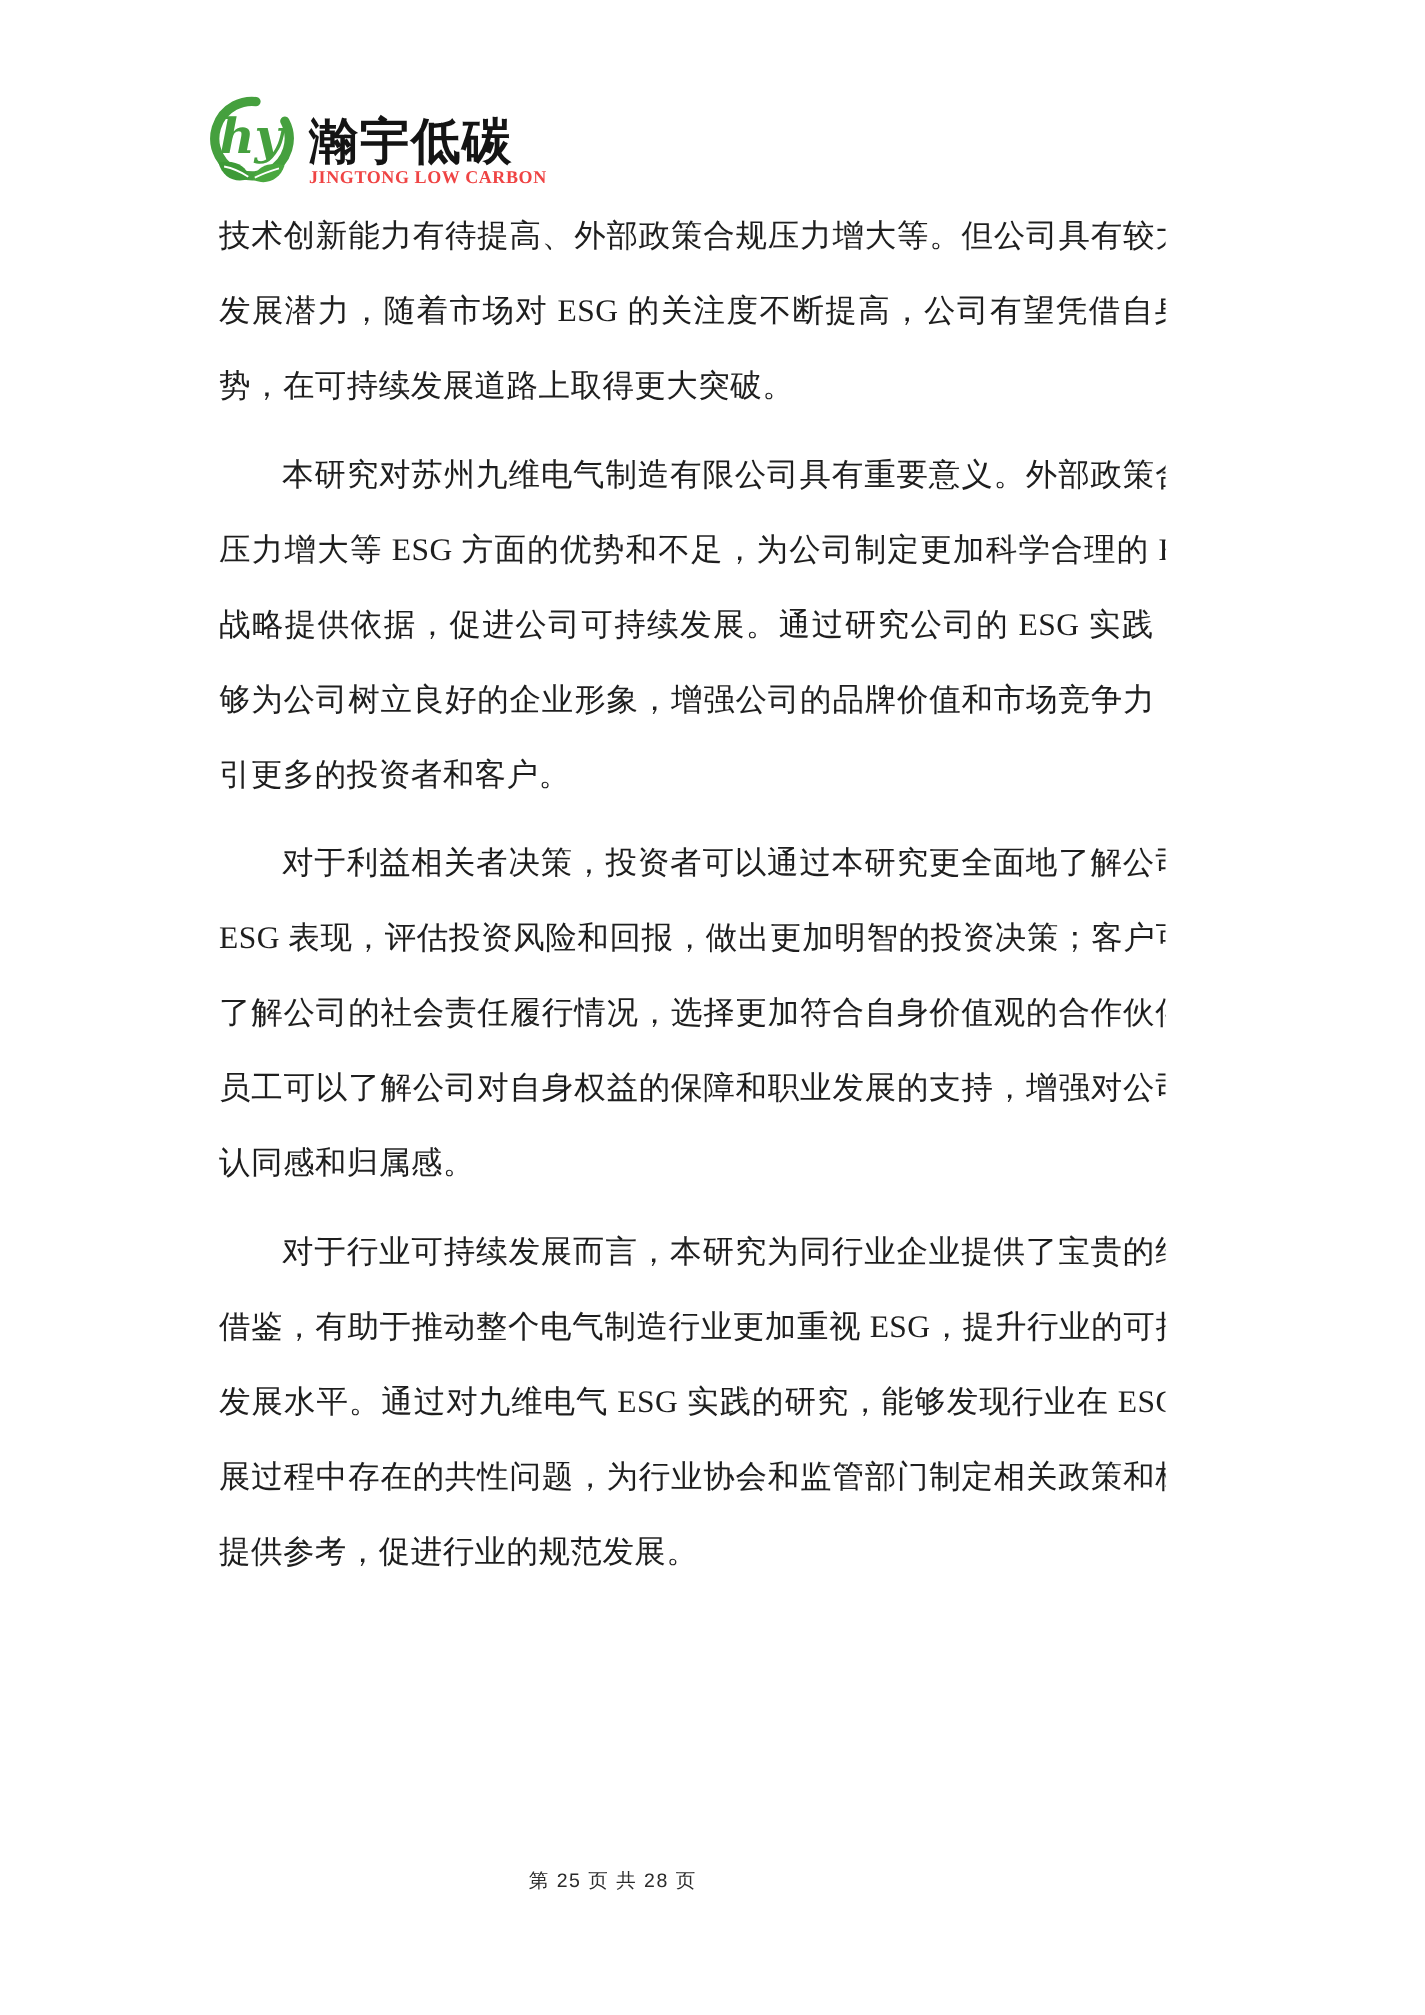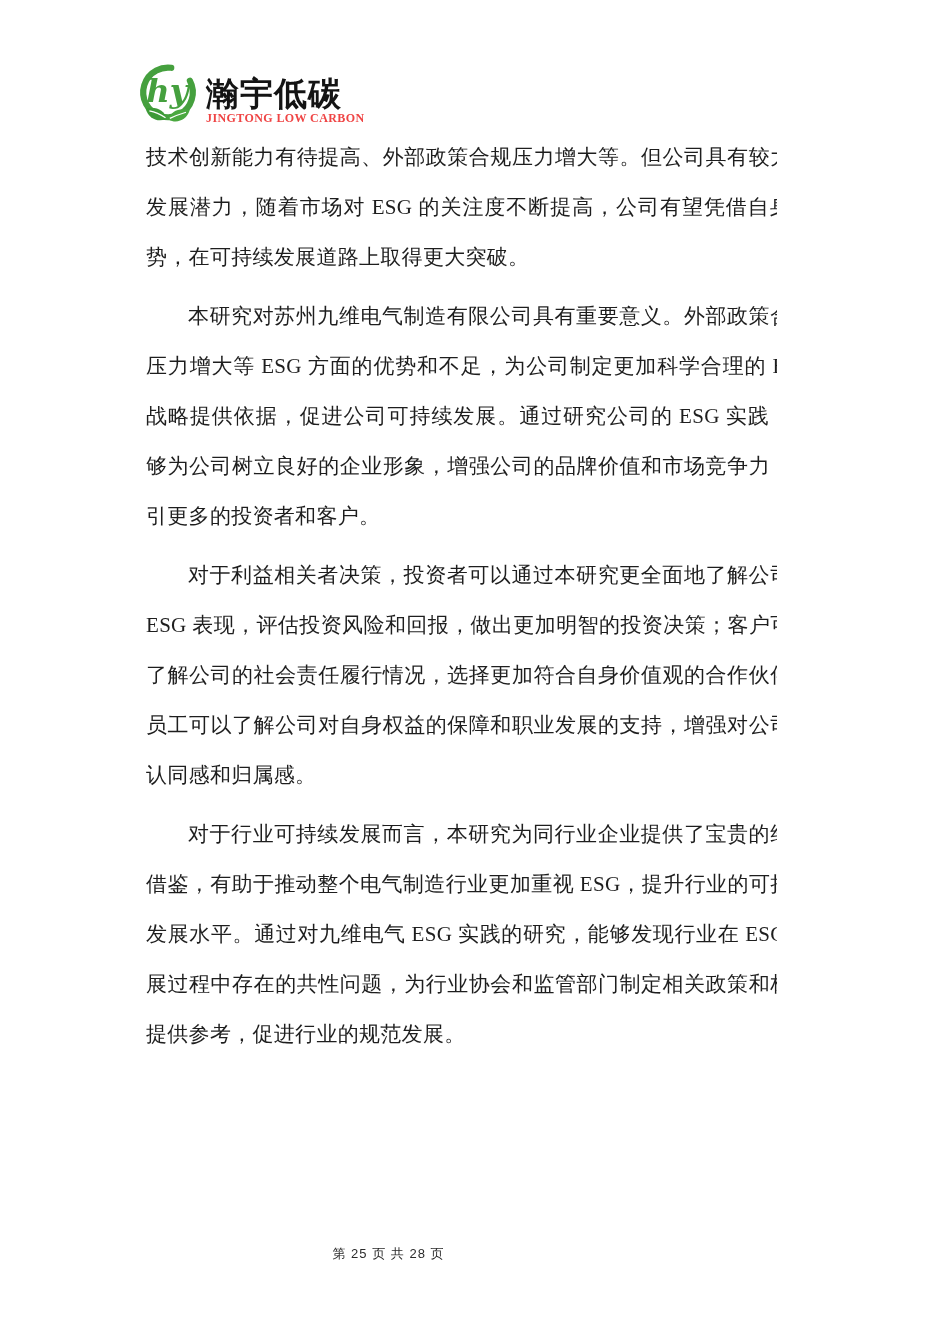--- a/index.html
+++ b/index.html
@@ -83,20 +83,21 @@
   .footer {
     position: absolute;
     top: 1245px;
     left: 0;
     width: 100%;
     text-align: center;
     font-size: 13px;
     letter-spacing: 1px;
     color: #2b2b2b;
     font-family: "Liberation Sans", "DejaVu Sans", sans-serif;
+    padding-left: 20px;
   }
 </style>
 </head>
 <body>
 
 <div class="page">
 
   <div class="logo">
     <svg class="logo-icon" viewBox="0 0 100 106" aria-hidden="true">
 

